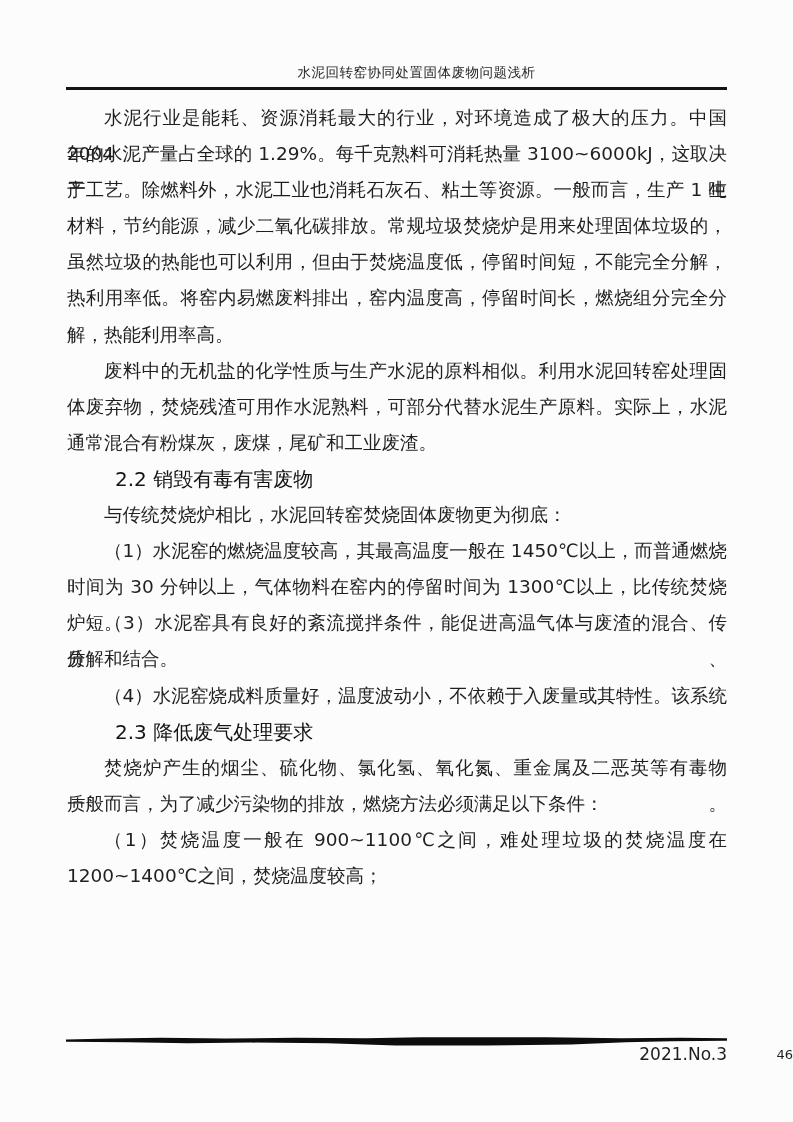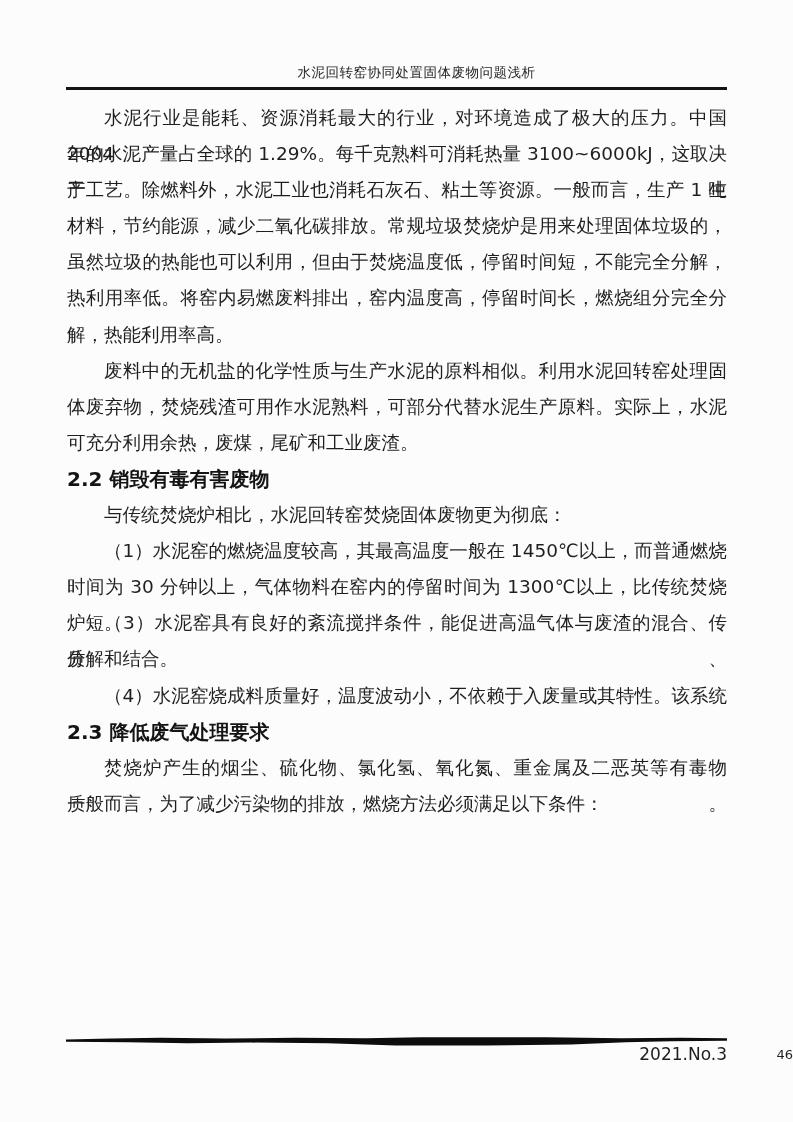--- a/index.html
+++ b/index.html
@@ -50,24 +50,25 @@
     height: 36.1px;
     line-height: 36.1px;
     text-align: justify;
     text-align-last: justify;
     text-justify: inter-character;
     overflow: visible;
   }
   .line.first { text-indent: 37px; }
   .line.last  { text-align-last: left; }
   .heading .line {
-    font-weight: 700;
+    font-weight: 400;
     font-size: 20px;
     text-align-last: left;
     color: #141414;
+    margin-left: 48px;
   }
   
   .footer-rule {
     position: absolute;
     top: 1037px;
     left: 66px;
     width: 661px;
     height: 10px;
   }
   .footer-pagenum {
@@ -104,21 +105,21 @@
         <div class="line">年的水泥产量占全球的 1.29%。每千克熟料可消耗热量 3100~6000kJ，这取决于生</div>
         <div class="line">产工艺。除燃料外，水泥工业也消耗石灰石、粘土等资源。一般而言，生产 1 吨</div>
         <div class="line">材料，节约能源，减少二氧化碳排放。常规垃圾焚烧炉是用来处理固体垃圾的，</div>
         <div class="line">虽然垃圾的热能也可以利用，但由于焚烧温度低，停留时间短，不能完全分解，</div>
         <div class="line">热利用率低。将窑内易燃废料排出，窑内温度高，停留时间长，燃烧组分完全分</div>
         <div class="line last">解，热能利用率高。</div>
       </div>
       <div class="block para">
         <div class="line first">废料中的无机盐的化学性质与生产水泥的原料相似。利用水泥回转窑处理固</div>
         <div class="line">体废弃物，焚烧残渣可用作水泥熟料，可部分代替水泥生产原料。实际上，水泥</div>
-        <div class="line last">可充分利用余热，废煤，尾矿和工业废渣。</div>
+        <div class="line last">通常混合有粉煤灰，废煤，尾矿和工业废渣。</div>
       </div>
       <div class="block heading">
         <div class="line last">2.2 销毁有毒有害废物</div>
       </div>
       <div class="block para">
         <div class="line last first">与传统焚烧炉相比，水泥回转窑焚烧固体废物更为彻底：</div>
       </div>
       <div class="block para">
         <div class="line first">（1）水泥窑的燃烧温度较高，其最高温度一般在 1450℃以上，而普通燃烧</div>
       </div>
@@ -132,20 +133,24 @@
       <div class="block para">
         <div class="line first">（4）水泥窑烧成料质量好，温度波动小，不依赖于入废量或其特性。该系统</div>
       </div>
       <div class="block heading">
         <div class="line last">2.3 降低废气处理要求</div>
       </div>
       <div class="block para">
         <div class="line first">焚烧炉产生的烟尘、硫化物、氯化氢、氧化氮、重金属及二恶英等有毒物质。</div>
         <div class="line last">一般而言，为了减少污染物的排放，燃烧方法必须满足以下条件：</div>
       </div>
+      <div class="block para">
+        <div class="line first">（1）焚烧温度一般在 900~1100℃之间，难处理垃圾的焚烧温度在</div>
+        <div class="line last">1200~1400℃之间，焚烧温度较高；</div>
+      </div>
     </div>
 
   <svg class="footer-rule" viewBox="0 0 661 10" preserveAspectRatio="none">
     <polygon fill="#0d0d0d" points="
       0,2.5 45,1.5 95,0.8 160,1.5 230,0.8 300,1.2 355,0.2 480,0.2 555,1.2 615,0.8 661,1.2
       661,3.8 605,4.2 560,5.2 505,7.6 420,8.6 330,8.6 262,6.2 185,5.6 122,6.2 62,5.2 0,4.8"></polygon>
   </svg>
 
   <div class="footer-pagenum">46</div>
 

